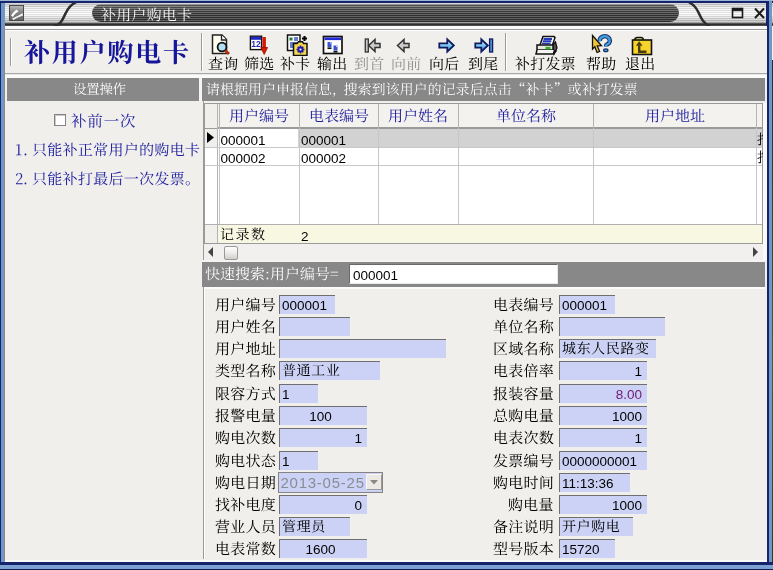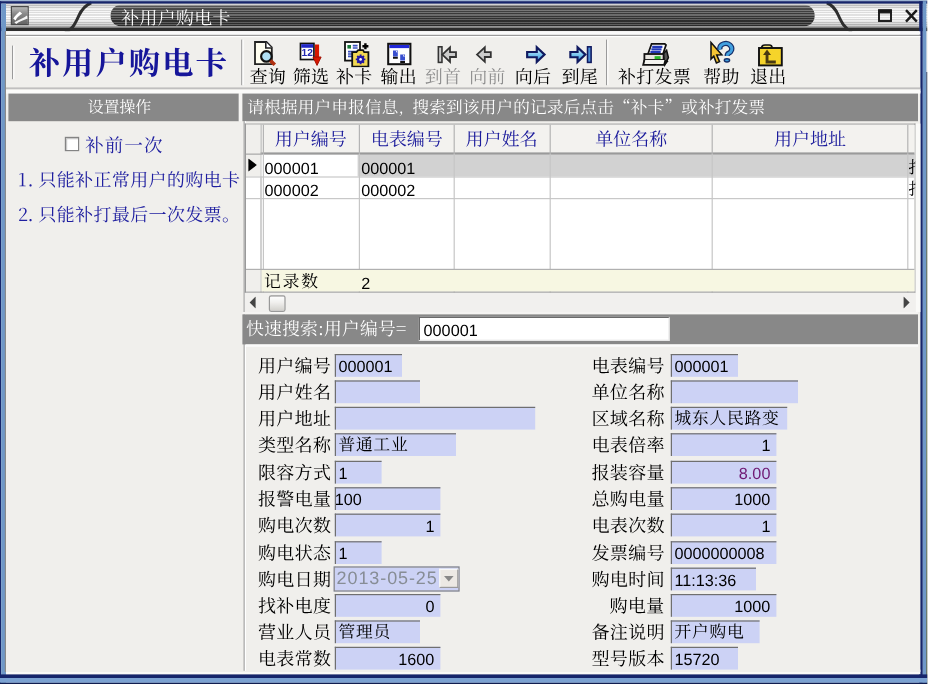--- a/index.html
+++ b/index.html
@@ -428,21 +428,21 @@
     </svg>
 <div style="position:absolute;left:279px;top:384px;width:39px;height:19px;background:#ccd2f5;border-top:1px solid #6f6f6f;border-left:1px solid #6f6f6f"></div>
 <div style="position:absolute;left:282px;top:387.2px;font:13.5px 'Liberation Sans',sans-serif;color:#000;white-space:pre;">1</div>
 <svg style="position:absolute;left:215px;top:407.5px;overflow:visible" width="63" height="18" fill="#000">
       <path transform="translate(0.0,13.2) scale(0.015,-0.015)" d="M408 819V-79H418C451 -79 472 -63 472 -57V409H527C554 288 600 186 664 103C616 37 555 -21 478 -67L488 -81C574 -42 641 9 694 67C747 8 812 -41 886 -78C896 -50 919 -33 946 -31L949 -21C867 10 793 55 731 112C795 198 834 297 859 402C882 403 891 405 899 415L828 479L788 439H472V752H784C778 652 768 590 753 575C745 569 737 567 721 567C702 567 638 573 602 576V559C633 554 670 547 683 538C696 528 700 513 700 498C736 498 768 505 790 522C823 548 838 620 844 745C864 748 876 752 882 760L811 818L776 781H484ZM312 668 272 613H243V801C267 804 277 812 280 826L179 838V613H36L44 584H179V371C114 346 61 326 32 317L69 236C79 240 87 251 88 263L179 314V27C179 12 174 7 156 7C138 7 45 15 45 15V-2C86 -8 110 -15 123 -28C136 -39 141 -57 144 -78C233 -69 243 -35 243 20V352L379 433L374 447L243 395V584H360C374 584 383 589 386 600C358 629 312 668 312 668ZM694 149C627 220 577 307 548 409H791C773 316 741 228 694 149Z"></path>
       <path transform="translate(15.2,13.2) scale(0.015,-0.015)" d="M714 225 674 182H223L231 153H764C778 153 787 158 790 169C759 195 714 225 714 225ZM713 304 673 261H223L231 231H763C777 231 786 236 789 247C758 273 713 304 713 304ZM174 446V468H290V446H298C307 446 319 449 328 454L327 441C346 438 367 433 376 425C385 418 390 403 390 391C410 391 428 396 444 408C466 393 489 367 495 342L499 340H62L71 310H918C932 310 942 315 944 326C911 357 858 398 858 398L812 340H536C566 357 563 417 454 418C477 446 486 506 492 621C511 623 523 628 529 635L460 691L428 656H188L195 668C214 666 226 674 231 683L203 694C218 698 229 705 229 709V729H348V674H359C380 674 403 685 403 692V729H535C548 729 557 734 559 745C533 772 489 806 489 806L452 759H403V802C429 805 439 814 442 829L348 838V759H229V800C255 803 264 812 267 827L174 836V759H46L54 729H174V706L150 715C125 644 81 567 35 524L49 512C75 527 100 548 123 572V429H131C152 429 174 441 174 446ZM702 73V-6H289V73ZM289 -59V-36H702V-72H712C733 -72 766 -59 767 -53V68C780 71 792 77 797 83L727 137L694 103H295L226 134V-78H235C261 -78 289 -65 289 -59ZM436 626C429 524 420 475 408 461C405 456 401 454 394 454L335 457C339 459 341 461 341 463V545C357 548 372 555 377 561L311 612L281 581H179L145 596L168 626ZM725 811 628 839C606 744 562 643 509 585L524 574C553 594 579 619 603 647C627 602 654 563 689 530C642 491 583 460 511 434L517 419C597 439 665 466 721 502C771 464 833 434 916 413C922 443 939 458 963 465L965 476C884 488 818 507 764 534C813 575 849 626 873 690H925C939 690 948 695 951 706C921 736 872 774 872 774L829 720H653C667 744 679 768 688 792C709 792 721 801 725 811ZM635 690H800C783 640 757 597 721 559C678 588 644 623 617 665ZM290 552V496H174V552Z"></path>
       <path transform="translate(30.5,13.2) scale(0.015,-0.015)" d="M437 451H192V638H437ZM437 421V245H192V421ZM503 451V638H764V451ZM503 421H764V245H503ZM192 168V215H437V42C437 -30 470 -51 571 -51H714C922 -51 967 -41 967 -4C967 10 959 18 933 26L930 180H917C902 108 888 48 879 31C872 22 867 19 851 17C830 14 783 13 716 13H575C514 13 503 25 503 57V215H764V157H774C796 157 829 173 830 179V627C850 631 866 638 873 646L792 709L754 668H503V801C528 805 538 815 539 829L437 841V668H199L127 701V145H138C166 145 192 161 192 168Z"></path>
       <path transform="translate(45.8,13.2) scale(0.015,-0.015)" d="M52 491 61 462H921C935 462 945 467 947 478C915 507 863 547 863 547L817 491ZM714 656V585H280V656ZM714 686H280V754H714ZM215 783V512H225C251 512 280 527 280 533V556H714V518H724C745 518 778 533 779 539V742C799 746 815 754 822 761L741 824L704 783H286L215 815ZM728 264V188H529V264ZM728 294H529V367H728ZM271 264H465V188H271ZM271 294V367H465V294ZM126 84 135 55H465V-27H51L60 -56H926C941 -56 951 -51 953 -40C918 -9 864 34 864 34L816 -27H529V55H861C874 55 884 60 887 71C856 100 806 138 806 138L762 84H529V159H728V130H738C759 130 792 145 794 151V354C814 358 831 366 837 374L754 438L718 397H277L206 429V112H216C242 112 271 127 271 133V159H465V84Z"></path>
     </svg>
 <div style="position:absolute;left:279px;top:406px;width:88px;height:19px;background:#ccd2f5;border-top:1px solid #6f6f6f;border-left:1px solid #6f6f6f"></div>
-<div style="position:absolute;left:279px;top:409.2px;font:13.5px 'Liberation Sans',sans-serif;color:#000;white-space:pre;width:83px;text-align:left">100</div>
+<div style="position:absolute;left:279px;top:409.2px;font:13.5px 'Liberation Sans',sans-serif;color:#000;white-space:pre;width:83px;text-align:center">100</div>
 <svg style="position:absolute;left:215px;top:429.5px;overflow:visible" width="63" height="18" fill="#000">
       <path transform="translate(0.0,13.2) scale(0.015,-0.015)" d="M311 619 219 642C219 258 222 72 32 -61L46 -78C276 47 268 246 274 597C297 597 307 607 311 619ZM264 209 252 202C298 147 352 55 358 -15C425 -72 482 88 264 209ZM77 784V222H86C116 222 134 237 134 242V724H348V235H357C384 235 407 250 407 255V719C428 722 439 728 446 735L375 791L343 753H146ZM681 383 667 377C689 336 713 280 728 224C644 214 561 206 505 203C566 287 633 411 669 499C688 497 700 505 705 515L610 556C588 463 525 290 473 212C467 206 450 202 450 202L488 119C497 123 505 132 511 145C596 163 677 186 733 203C739 177 742 152 742 129C799 72 857 219 681 383ZM644 815 541 839C518 688 473 529 423 422L440 414C484 472 524 549 556 633H863C856 285 839 58 802 21C791 9 783 7 763 7C741 7 671 13 627 18L626 -1C665 -7 706 -18 722 -29C735 -39 739 -57 739 -77C784 -78 825 -62 852 -29C899 28 917 252 925 625C947 627 960 632 967 641L891 705L853 662H567C583 704 596 748 608 792C629 793 640 802 644 815Z"></path>
       <path transform="translate(15.2,13.2) scale(0.015,-0.015)" d="M437 451H192V638H437ZM437 421V245H192V421ZM503 451V638H764V451ZM503 421H764V245H503ZM192 168V215H437V42C437 -30 470 -51 571 -51H714C922 -51 967 -41 967 -4C967 10 959 18 933 26L930 180H917C902 108 888 48 879 31C872 22 867 19 851 17C830 14 783 13 716 13H575C514 13 503 25 503 57V215H764V157H774C796 157 829 173 830 179V627C850 631 866 638 873 646L792 709L754 668H503V801C528 805 538 815 539 829L437 841V668H199L127 701V145H138C166 145 192 161 192 168Z"></path>
       <path transform="translate(30.5,13.2) scale(0.015,-0.015)" d="M81 793 71 785C118 746 176 678 192 623C266 576 314 728 81 793ZM91 269C80 269 44 269 44 269V246C66 244 83 241 97 232C120 216 126 129 112 14C114 -21 124 -41 142 -41C174 -41 195 -15 197 32C201 122 173 175 172 223C172 247 180 277 191 304C207 346 301 547 350 657L332 663C140 322 140 322 119 289C108 269 103 269 91 269ZM681 507 576 535C567 302 525 104 196 -59L208 -78C527 49 602 214 630 391C656 206 720 32 901 -71C910 -30 931 -15 968 -9L970 3C740 106 664 274 640 471L641 486C665 485 677 495 681 507ZM596 814 490 845C453 655 375 482 284 372L298 362C374 425 439 512 490 617H853C836 549 806 457 777 396L791 388C842 446 901 538 929 605C950 606 961 608 969 615L892 690L848 646H504C525 692 543 742 559 794C581 794 593 803 596 814Z"></path>
       <path transform="translate(45.8,13.2) scale(0.015,-0.015)" d="M506 773 418 808C399 753 375 693 357 656L373 646C403 675 440 718 470 757C490 755 502 763 506 773ZM99 797 87 790C117 758 149 703 154 660C210 615 266 731 99 797ZM290 348C319 345 328 354 332 365L238 396C229 372 211 335 191 295H42L51 265H175C149 217 121 168 100 140C158 128 232 104 296 73C237 15 157 -29 52 -61L58 -77C181 -51 272 -8 339 50C371 31 398 11 417 -11C469 -28 489 40 383 95C423 141 452 196 474 259C496 259 506 262 514 271L447 332L408 295H262ZM409 265C392 209 368 159 334 116C293 130 240 143 173 150C196 184 222 226 245 265ZM731 812 624 836C602 658 551 477 490 355L505 346C538 386 567 434 593 487C612 374 641 270 686 179C626 84 538 4 413 -63L422 -77C552 -24 647 43 715 125C763 45 825 -24 908 -78C918 -48 941 -34 970 -30L973 -20C879 28 807 93 751 172C826 284 862 420 880 582H948C962 582 971 587 974 598C941 629 889 671 889 671L841 612H645C665 668 681 728 695 789C717 790 728 799 731 812ZM634 582H806C794 448 768 330 715 229C666 315 632 414 609 522ZM475 684 433 631H317V801C342 805 351 814 353 828L255 838V630L47 631L55 601H225C182 520 115 445 35 389L45 373C129 415 201 468 255 533V391H268C290 391 317 405 317 414V564C364 525 418 468 437 423C504 385 540 517 317 585V601H526C540 601 550 606 552 617C523 646 475 684 475 684Z"></path>
     </svg>
 <div style="position:absolute;left:279px;top:428px;width:88px;height:19px;background:#ccd2f5;border-top:1px solid #6f6f6f;border-left:1px solid #6f6f6f"></div>
 <div style="position:absolute;left:279px;top:431.2px;font:13.5px 'Liberation Sans',sans-serif;color:#000;white-space:pre;width:83px;text-align:right">1</div>
 <svg style="position:absolute;left:215px;top:452.5px;overflow:visible" width="63" height="18" fill="#000">
       <path transform="translate(0.0,13.2) scale(0.015,-0.015)" d="M311 619 219 642C219 258 222 72 32 -61L46 -78C276 47 268 246 274 597C297 597 307 607 311 619ZM264 209 252 202C298 147 352 55 358 -15C425 -72 482 88 264 209ZM77 784V222H86C116 222 134 237 134 242V724H348V235H357C384 235 407 250 407 255V719C428 722 439 728 446 735L375 791L343 753H146ZM681 383 667 377C689 336 713 280 728 224C644 214 561 206 505 203C566 287 633 411 669 499C688 497 700 505 705 515L610 556C588 463 525 290 473 212C467 206 450 202 450 202L488 119C497 123 505 132 511 145C596 163 677 186 733 203C739 177 742 152 742 129C799 72 857 219 681 383ZM644 815 541 839C518 688 473 529 423 422L440 414C484 472 524 549 556 633H863C856 285 839 58 802 21C791 9 783 7 763 7C741 7 671 13 627 18L626 -1C665 -7 706 -18 722 -29C735 -39 739 -57 739 -77C784 -78 825 -62 852 -29C899 28 917 252 925 625C947 627 960 632 967 641L891 705L853 662H567C583 704 596 748 608 792C629 793 640 802 644 815Z"></path>
@@ -484,21 +484,21 @@
       <path transform="translate(14.6,12.3) scale(0.014,-0.014)" d="M399 766V282H410C437 282 463 298 463 305V345H614V192H394L402 163H614V-13H297L304 -42H955C968 -42 978 -37 981 -26C948 6 893 50 893 50L845 -13H679V163H910C925 163 935 167 937 178C905 210 853 251 853 251L807 192H679V345H840V302H850C872 302 904 319 905 326V725C925 729 941 737 948 745L867 807L830 766H468L399 799ZM614 542V374H463V542ZM679 542H840V374H679ZM614 571H463V738H614ZM679 571V738H840V571ZM30 106 62 24C72 28 80 37 83 49C214 114 316 172 390 211L385 225L235 172V434H351C365 434 374 438 377 449C350 478 304 519 304 519L262 462H235V704H365C378 704 389 709 391 720C359 751 306 793 306 793L260 733H42L50 704H170V462H45L53 434H170V150C109 129 58 113 30 106Z"></path>
       <path transform="translate(29.2,12.3) scale(0.014,-0.014)" d="M525 137 518 119C680 62 802 -7 869 -67C949 -126 1063 34 525 137ZM576 387 475 397C472 180 476 36 58 -60L67 -78C532 9 535 156 544 362C565 364 574 375 576 387ZM237 101V437H779V110H789C810 110 842 125 843 131V428C861 431 875 438 881 445L805 505L770 466H243L172 499V80H183C211 80 237 95 237 101ZM294 543V575H730V537H740C762 537 794 552 795 558V740C812 743 827 750 833 757L756 816L721 778H299L229 810V522H239C266 522 294 537 294 543ZM730 749V604H294V749Z"></path>
     </svg>
 <svg style="position:absolute;left:215px;top:540.5px;overflow:visible" width="63" height="18" fill="#000">
       <path transform="translate(0.0,13.2) scale(0.015,-0.015)" d="M437 451H192V638H437ZM437 421V245H192V421ZM503 451V638H764V451ZM503 421H764V245H503ZM192 168V215H437V42C437 -30 470 -51 571 -51H714C922 -51 967 -41 967 -4C967 10 959 18 933 26L930 180H917C902 108 888 48 879 31C872 22 867 19 851 17C830 14 783 13 716 13H575C514 13 503 25 503 57V215H764V157H774C796 157 829 173 830 179V627C850 631 866 638 873 646L792 709L754 668H503V801C528 805 538 815 539 829L437 841V668H199L127 701V145H138C166 145 192 161 192 168Z"></path>
       <path transform="translate(15.2,13.2) scale(0.015,-0.015)" d="M570 831 467 842V720H111L119 691H467V581H156L164 552H467V438H56L64 408H413C327 300 190 198 37 131L45 115C137 145 223 183 299 229V26C299 12 294 5 259 -20L311 -89C316 -85 323 -78 327 -69C447 -11 556 48 619 81L614 95C522 64 432 33 365 12V273C421 314 470 359 508 408H521C579 166 717 16 905 -53C910 -21 933 2 967 13L968 24C855 52 753 104 674 185C752 220 835 271 884 312C906 306 915 310 922 319L831 376C795 326 723 252 658 202C608 258 569 326 544 408H923C937 408 947 413 950 424C916 455 863 498 863 498L815 438H533V552H841C855 552 865 557 868 568C837 598 787 637 787 637L743 581H533V691H889C903 691 914 696 916 707C883 738 830 780 830 780L784 720H533V804C558 808 568 817 570 831Z"></path>
       <path transform="translate(30.5,13.2) scale(0.015,-0.015)" d="M223 825 212 817C252 783 295 722 300 672C367 622 423 767 223 825ZM176 247V-34H186C213 -34 241 -21 241 -14V218H465V-76H475C508 -76 529 -56 529 -51V218H760V65C760 52 755 46 738 46C714 46 615 53 615 53V38C659 33 685 23 699 13C712 3 718 -14 720 -33C814 -25 825 8 825 58V206C845 209 862 218 868 225L783 287L750 247H529V351H684V313H693C714 313 747 328 748 334V497C766 500 780 508 786 515L709 573L675 536H323L254 567V303H263C289 303 318 317 318 323V351H465V247H247L176 280ZM318 380V506H684V380ZM710 828C686 775 647 704 614 653H531V799C556 803 565 812 567 826L466 836V653H184C183 668 180 684 175 701H158C160 633 121 571 82 546C61 534 48 513 58 492C70 469 104 472 129 490C158 510 186 556 186 624H840C828 590 811 548 797 521L811 513C846 538 895 581 921 612C940 613 952 615 959 622L882 697L838 653H644C691 690 739 737 771 772C791 769 805 776 810 786Z"></path>
       <path transform="translate(45.8,13.2) scale(0.015,-0.015)" d="M506 773 418 808C399 753 375 693 357 656L373 646C403 675 440 718 470 757C490 755 502 763 506 773ZM99 797 87 790C117 758 149 703 154 660C210 615 266 731 99 797ZM290 348C319 345 328 354 332 365L238 396C229 372 211 335 191 295H42L51 265H175C149 217 121 168 100 140C158 128 232 104 296 73C237 15 157 -29 52 -61L58 -77C181 -51 272 -8 339 50C371 31 398 11 417 -11C469 -28 489 40 383 95C423 141 452 196 474 259C496 259 506 262 514 271L447 332L408 295H262ZM409 265C392 209 368 159 334 116C293 130 240 143 173 150C196 184 222 226 245 265ZM731 812 624 836C602 658 551 477 490 355L505 346C538 386 567 434 593 487C612 374 641 270 686 179C626 84 538 4 413 -63L422 -77C552 -24 647 43 715 125C763 45 825 -24 908 -78C918 -48 941 -34 970 -30L973 -20C879 28 807 93 751 172C826 284 862 420 880 582H948C962 582 971 587 974 598C941 629 889 671 889 671L841 612H645C665 668 681 728 695 789C717 790 728 799 731 812ZM634 582H806C794 448 768 330 715 229C666 315 632 414 609 522ZM475 684 433 631H317V801C342 805 351 814 353 828L255 838V630L47 631L55 601H225C182 520 115 445 35 389L45 373C129 415 201 468 255 533V391H268C290 391 317 405 317 414V564C364 525 418 468 437 423C504 385 540 517 317 585V601H526C540 601 550 606 552 617C523 646 475 684 475 684Z"></path>
     </svg>
 <div style="position:absolute;left:279px;top:539px;width:88px;height:19px;background:#ccd2f5;border-top:1px solid #6f6f6f;border-left:1px solid #6f6f6f"></div>
-<div style="position:absolute;left:279px;top:542.2px;font:13.5px 'Liberation Sans',sans-serif;color:#000;white-space:pre;width:83px;text-align:right">1600</div>
+<div style="position:absolute;left:279px;top:542.2px;font:13.5px 'Liberation Sans',sans-serif;color:#000;white-space:pre;width:83px;text-align:center">1600</div>
 <svg style="position:absolute;left:493px;top:296.5px;overflow:visible" width="63" height="18" fill="#000">
       <path transform="translate(0.0,13.2) scale(0.015,-0.015)" d="M437 451H192V638H437ZM437 421V245H192V421ZM503 451V638H764V451ZM503 421H764V245H503ZM192 168V215H437V42C437 -30 470 -51 571 -51H714C922 -51 967 -41 967 -4C967 10 959 18 933 26L930 180H917C902 108 888 48 879 31C872 22 867 19 851 17C830 14 783 13 716 13H575C514 13 503 25 503 57V215H764V157H774C796 157 829 173 830 179V627C850 631 866 638 873 646L792 709L754 668H503V801C528 805 538 815 539 829L437 841V668H199L127 701V145H138C166 145 192 161 192 168Z"></path>
       <path transform="translate(15.2,13.2) scale(0.015,-0.015)" d="M570 831 467 842V720H111L119 691H467V581H156L164 552H467V438H56L64 408H413C327 300 190 198 37 131L45 115C137 145 223 183 299 229V26C299 12 294 5 259 -20L311 -89C316 -85 323 -78 327 -69C447 -11 556 48 619 81L614 95C522 64 432 33 365 12V273C421 314 470 359 508 408H521C579 166 717 16 905 -53C910 -21 933 2 967 13L968 24C855 52 753 104 674 185C752 220 835 271 884 312C906 306 915 310 922 319L831 376C795 326 723 252 658 202C608 258 569 326 544 408H923C937 408 947 413 950 424C916 455 863 498 863 498L815 438H533V552H841C855 552 865 557 868 568C837 598 787 637 787 637L743 581H533V691H889C903 691 914 696 916 707C883 738 830 780 830 780L784 720H533V804C558 808 568 817 570 831Z"></path>
       <path transform="translate(30.5,13.2) scale(0.015,-0.015)" d="M42 74 86 -13C96 -9 103 0 107 13C208 64 284 109 339 143L335 157C218 119 98 86 42 74ZM291 790 197 832C173 754 106 608 52 546C46 541 28 537 28 537L63 449C71 452 78 458 83 467C127 478 171 490 208 500C164 423 111 345 66 300C60 295 40 290 40 290L80 203C87 206 94 212 100 223C199 253 293 288 343 306L341 321C251 309 162 297 103 291C191 377 286 503 336 590C356 586 369 594 374 603L283 653C270 620 251 578 227 534C172 532 120 531 82 531C146 600 215 700 255 774C275 771 287 780 291 790ZM515 215V358H598V215ZM647 -14V185H727V8H734C760 8 776 21 776 25V185H859V9C859 -3 856 -8 843 -8C829 -8 777 -3 777 -3V-20C804 -23 818 -30 827 -38C836 -46 839 -62 840 -77C908 -70 916 -45 916 3V351C933 354 948 361 954 368L879 423L850 388H527L458 418V-74H468C495 -74 515 -59 515 -54V185H598V-30H605C630 -30 646 -18 647 -14ZM385 716V463C385 280 372 86 264 -69L279 -80C433 72 445 294 445 464V513H841V465H850C870 465 900 478 901 484V671C916 672 930 679 935 686L865 739L833 706H679C719 716 728 802 589 846L578 839C607 809 640 757 645 715C652 710 658 707 664 706H457L385 738ZM445 543V676H841V543ZM859 215H776V358H859ZM727 215H647V358H727Z"></path>
       <path transform="translate(45.8,13.2) scale(0.015,-0.015)" d="M871 477 823 416H47L56 386H294C282 351 261 302 244 264C227 259 209 252 197 245L268 187L300 220H747C729 118 699 31 670 11C658 3 648 1 628 1C603 1 510 9 457 14L456 -4C503 -10 553 -22 571 -32C587 -43 591 -59 591 -78C639 -78 678 -67 707 -49C755 -14 795 91 811 212C833 214 846 219 852 226L779 288L740 249H305C325 290 348 346 364 386H931C945 386 956 391 958 402C925 434 871 477 871 477ZM283 490V532H720V484H730C752 484 785 497 786 504V745C806 749 822 757 829 765L747 828L710 787H289L218 819V467H228C255 467 283 483 283 490ZM720 757V562H283V757Z"></path>
     </svg>
 <div style="position:absolute;left:559px;top:295px;width:56px;height:19px;background:#ccd2f5;border-top:1px solid #6f6f6f;border-left:1px solid #6f6f6f"></div>
 <div style="position:absolute;left:562px;top:298.2px;font:13.5px 'Liberation Sans',sans-serif;color:#000;white-space:pre;">000001</div>
 <svg style="position:absolute;left:493px;top:318.5px;overflow:visible" width="63" height="18" fill="#000">
       <path transform="translate(0.0,13.2) scale(0.015,-0.015)" d="M255 827 244 819C290 776 344 703 356 644C430 593 482 750 255 827ZM754 466H532V595H754ZM754 437V302H532V437ZM240 466V595H466V466ZM240 437H466V302H240ZM868 216 816 151H532V273H754V232H764C787 232 819 248 820 255V584C840 588 855 595 862 603L781 665L744 625H582C634 664 690 721 736 777C758 773 771 781 776 791L679 838C641 758 591 675 552 625H246L175 658V223H186C213 223 240 238 240 245V273H466V151H35L44 122H466V-80H476C511 -80 532 -64 532 -59V122H938C951 122 962 127 965 138C928 171 868 216 868 216Z"></path>
@@ -554,21 +554,21 @@
     </svg>
 <div style="position:absolute;left:559px;top:428px;width:88px;height:19px;background:#ccd2f5;border-top:1px solid #6f6f6f;border-left:1px solid #6f6f6f"></div>
 <div style="position:absolute;left:559px;top:431.2px;font:13.5px 'Liberation Sans',sans-serif;color:#000;white-space:pre;width:83px;text-align:right">1</div>
 <svg style="position:absolute;left:493px;top:452.5px;overflow:visible" width="63" height="18" fill="#000">
       <path transform="translate(0.0,13.2) scale(0.015,-0.015)" d="M624 809 614 801C659 760 718 690 735 635C808 586 859 735 624 809ZM861 631 812 571H442C462 646 477 724 488 801C510 802 523 810 527 826L420 846C410 754 395 661 373 571H197C217 621 242 689 256 732C279 728 291 736 296 748L196 784C183 737 153 646 129 586C113 581 96 574 85 567L160 507L194 541H365C306 319 202 115 30 -20L43 -30C193 63 294 196 364 349C390 270 434 189 520 114C427 36 306 -23 155 -63L163 -80C331 -48 460 7 560 82C638 25 744 -28 890 -73C898 -37 924 -26 960 -22L962 -11C809 26 694 71 608 121C687 193 744 280 786 381C810 383 821 384 829 393L757 462L711 421H394C409 460 422 500 434 541H923C936 541 946 546 949 557C916 589 861 631 861 631ZM382 391H712C678 299 628 219 560 151C457 221 404 299 377 377Z"></path>
       <path transform="translate(15.2,13.2) scale(0.015,-0.015)" d="M186 358 194 328H802C817 328 826 333 829 344C796 372 746 411 746 411L701 358ZM646 152 637 141C711 101 812 25 849 -37C932 -71 947 97 646 152ZM280 164C236 97 146 11 57 -38L67 -52C172 -17 277 47 333 105C355 100 364 104 370 113ZM150 649V385H159C186 385 214 400 214 405V447H787V408H797C819 408 851 423 852 429V607C872 611 888 620 895 628L814 689L777 649H637V752H908C923 752 932 757 935 767C901 797 846 838 846 838L799 780H73L81 752H359V649H221L150 681ZM420 752H575V649H420ZM359 477H214V620H359ZM420 477V620H575V477ZM637 477V620H787V477ZM66 229 74 200H470V17C470 5 465 0 447 0C426 0 324 7 324 7V-8C370 -14 396 -21 410 -31C424 -42 428 -59 430 -79C523 -69 536 -34 536 16V200H916C929 200 939 205 942 216C907 246 854 287 854 287L806 229Z"></path>
       <path transform="translate(30.5,13.2) scale(0.015,-0.015)" d="M42 74 86 -13C96 -9 103 0 107 13C208 64 284 109 339 143L335 157C218 119 98 86 42 74ZM291 790 197 832C173 754 106 608 52 546C46 541 28 537 28 537L63 449C71 452 78 458 83 467C127 478 171 490 208 500C164 423 111 345 66 300C60 295 40 290 40 290L80 203C87 206 94 212 100 223C199 253 293 288 343 306L341 321C251 309 162 297 103 291C191 377 286 503 336 590C356 586 369 594 374 603L283 653C270 620 251 578 227 534C172 532 120 531 82 531C146 600 215 700 255 774C275 771 287 780 291 790ZM515 215V358H598V215ZM647 -14V185H727V8H734C760 8 776 21 776 25V185H859V9C859 -3 856 -8 843 -8C829 -8 777 -3 777 -3V-20C804 -23 818 -30 827 -38C836 -46 839 -62 840 -77C908 -70 916 -45 916 3V351C933 354 948 361 954 368L879 423L850 388H527L458 418V-74H468C495 -74 515 -59 515 -54V185H598V-30H605C630 -30 646 -18 647 -14ZM385 716V463C385 280 372 86 264 -69L279 -80C433 72 445 294 445 464V513H841V465H850C870 465 900 478 901 484V671C916 672 930 679 935 686L865 739L833 706H679C719 716 728 802 589 846L578 839C607 809 640 757 645 715C652 710 658 707 664 706H457L385 738ZM445 543V676H841V543ZM859 215H776V358H859ZM727 215H647V358H727Z"></path>
       <path transform="translate(45.8,13.2) scale(0.015,-0.015)" d="M871 477 823 416H47L56 386H294C282 351 261 302 244 264C227 259 209 252 197 245L268 187L300 220H747C729 118 699 31 670 11C658 3 648 1 628 1C603 1 510 9 457 14L456 -4C503 -10 553 -22 571 -32C587 -43 591 -59 591 -78C639 -78 678 -67 707 -49C755 -14 795 91 811 212C833 214 846 219 852 226L779 288L740 249H305C325 290 348 346 364 386H931C945 386 956 391 958 402C925 434 871 477 871 477ZM283 490V532H720V484H730C752 484 785 497 786 504V745C806 749 822 757 829 765L747 828L710 787H289L218 819V467H228C255 467 283 483 283 490ZM720 757V562H283V757Z"></path>
     </svg>
 <div style="position:absolute;left:559px;top:451px;width:88px;height:19px;background:#ccd2f5;border-top:1px solid #6f6f6f;border-left:1px solid #6f6f6f"></div>
-<div style="position:absolute;left:562px;top:454.2px;font:13.5px 'Liberation Sans',sans-serif;color:#000;white-space:pre;">0000000008</div>
+<div style="position:absolute;left:562px;top:454.2px;font:13.5px 'Liberation Sans',sans-serif;color:#000;white-space:pre;">0000000001</div>
 <svg style="position:absolute;left:493px;top:474.5px;overflow:visible" width="63" height="18" fill="#000">
       <path transform="translate(0.0,13.2) scale(0.015,-0.015)" d="M311 619 219 642C219 258 222 72 32 -61L46 -78C276 47 268 246 274 597C297 597 307 607 311 619ZM264 209 252 202C298 147 352 55 358 -15C425 -72 482 88 264 209ZM77 784V222H86C116 222 134 237 134 242V724H348V235H357C384 235 407 250 407 255V719C428 722 439 728 446 735L375 791L343 753H146ZM681 383 667 377C689 336 713 280 728 224C644 214 561 206 505 203C566 287 633 411 669 499C688 497 700 505 705 515L610 556C588 463 525 290 473 212C467 206 450 202 450 202L488 119C497 123 505 132 511 145C596 163 677 186 733 203C739 177 742 152 742 129C799 72 857 219 681 383ZM644 815 541 839C518 688 473 529 423 422L440 414C484 472 524 549 556 633H863C856 285 839 58 802 21C791 9 783 7 763 7C741 7 671 13 627 18L626 -1C665 -7 706 -18 722 -29C735 -39 739 -57 739 -77C784 -78 825 -62 852 -29C899 28 917 252 925 625C947 627 960 632 967 641L891 705L853 662H567C583 704 596 748 608 792C629 793 640 802 644 815Z"></path>
       <path transform="translate(15.2,13.2) scale(0.015,-0.015)" d="M437 451H192V638H437ZM437 421V245H192V421ZM503 451V638H764V451ZM503 421H764V245H503ZM192 168V215H437V42C437 -30 470 -51 571 -51H714C922 -51 967 -41 967 -4C967 10 959 18 933 26L930 180H917C902 108 888 48 879 31C872 22 867 19 851 17C830 14 783 13 716 13H575C514 13 503 25 503 57V215H764V157H774C796 157 829 173 830 179V627C850 631 866 638 873 646L792 709L754 668H503V801C528 805 538 815 539 829L437 841V668H199L127 701V145H138C166 145 192 161 192 168Z"></path>
       <path transform="translate(30.5,13.2) scale(0.015,-0.015)" d="M450 447 438 440C492 379 551 282 554 201C626 136 694 318 450 447ZM298 167H144V427H298ZM82 780V2H91C124 2 144 20 144 25V137H298V51H308C330 51 360 67 361 74V706C381 710 398 717 405 725L325 788L288 747H156ZM298 457H144V717H298ZM885 658 838 594H792V788C817 791 827 800 829 815L726 826V594H385L393 564H726V28C726 10 719 4 697 4C672 4 540 13 540 13V-2C597 -9 627 -18 646 -30C663 -40 670 -57 674 -78C780 -68 792 -31 792 23V564H945C959 564 968 569 971 580C940 613 885 658 885 658Z"></path>
       <path transform="translate(45.8,13.2) scale(0.015,-0.015)" d="M177 844 166 836C210 792 266 718 284 662C356 615 404 761 177 844ZM216 697 115 708V-78H127C152 -78 179 -64 179 -54V669C205 673 213 682 216 697ZM623 178H372V350H623ZM310 598V51H320C352 51 372 69 372 74V148H623V69H633C656 69 685 86 686 93V530C703 533 717 540 722 546L649 604L614 567H382ZM623 537V380H372V537ZM814 754H388L397 724H824V31C824 14 818 7 797 7C775 7 658 17 658 17V0C708 -6 736 -14 753 -26C768 -36 775 -54 778 -74C876 -64 888 -29 888 23V712C908 716 925 724 932 732L847 796Z"></path>
     </svg>
 <div style="position:absolute;left:559px;top:473px;width:71px;height:19px;background:#ccd2f5;border-top:1px solid #6f6f6f;border-left:1px solid #6f6f6f"></div>
 <div style="position:absolute;left:562px;top:476.2px;font:13.5px 'Liberation Sans',sans-serif;color:#000;white-space:pre;">11:13:36</div>
 <svg style="position:absolute;left:508.25px;top:496.5px;overflow:visible" width="47" height="18" fill="#000">
       <path transform="translate(0.0,13.2) scale(0.015,-0.015)" d="M311 619 219 642C219 258 222 72 32 -61L46 -78C276 47 268 246 274 597C297 597 307 607 311 619ZM264 209 252 202C298 147 352 55 358 -15C425 -72 482 88 264 209ZM77 784V222H86C116 222 134 237 134 242V724H348V235H357C384 235 407 250 407 255V719C428 722 439 728 446 735L375 791L343 753H146ZM681 383 667 377C689 336 713 280 728 224C644 214 561 206 505 203C566 287 633 411 669 499C688 497 700 505 705 515L610 556C588 463 525 290 473 212C467 206 450 202 450 202L488 119C497 123 505 132 511 145C596 163 677 186 733 203C739 177 742 152 742 129C799 72 857 219 681 383ZM644 815 541 839C518 688 473 529 423 422L440 414C484 472 524 549 556 633H863C856 285 839 58 802 21C791 9 783 7 763 7C741 7 671 13 627 18L626 -1C665 -7 706 -18 722 -29C735 -39 739 -57 739 -77C784 -78 825 -62 852 -29C899 28 917 252 925 625C947 627 960 632 967 641L891 705L853 662H567C583 704 596 748 608 792C629 793 640 802 644 815Z"></path>

